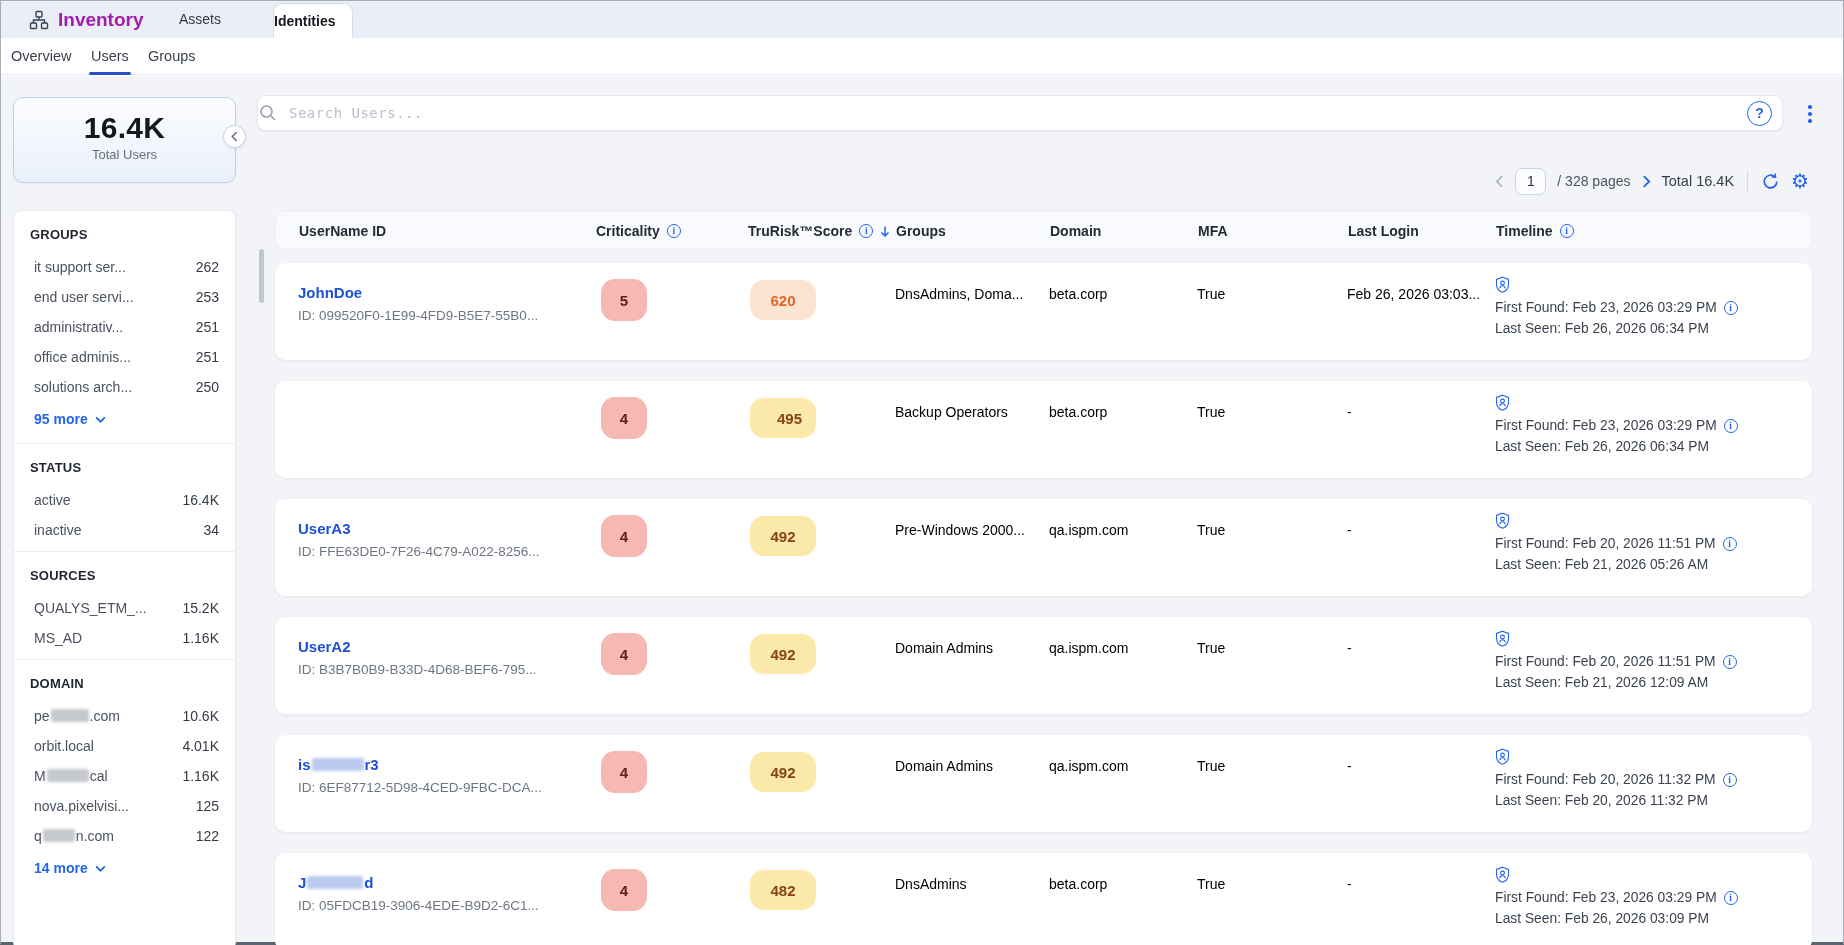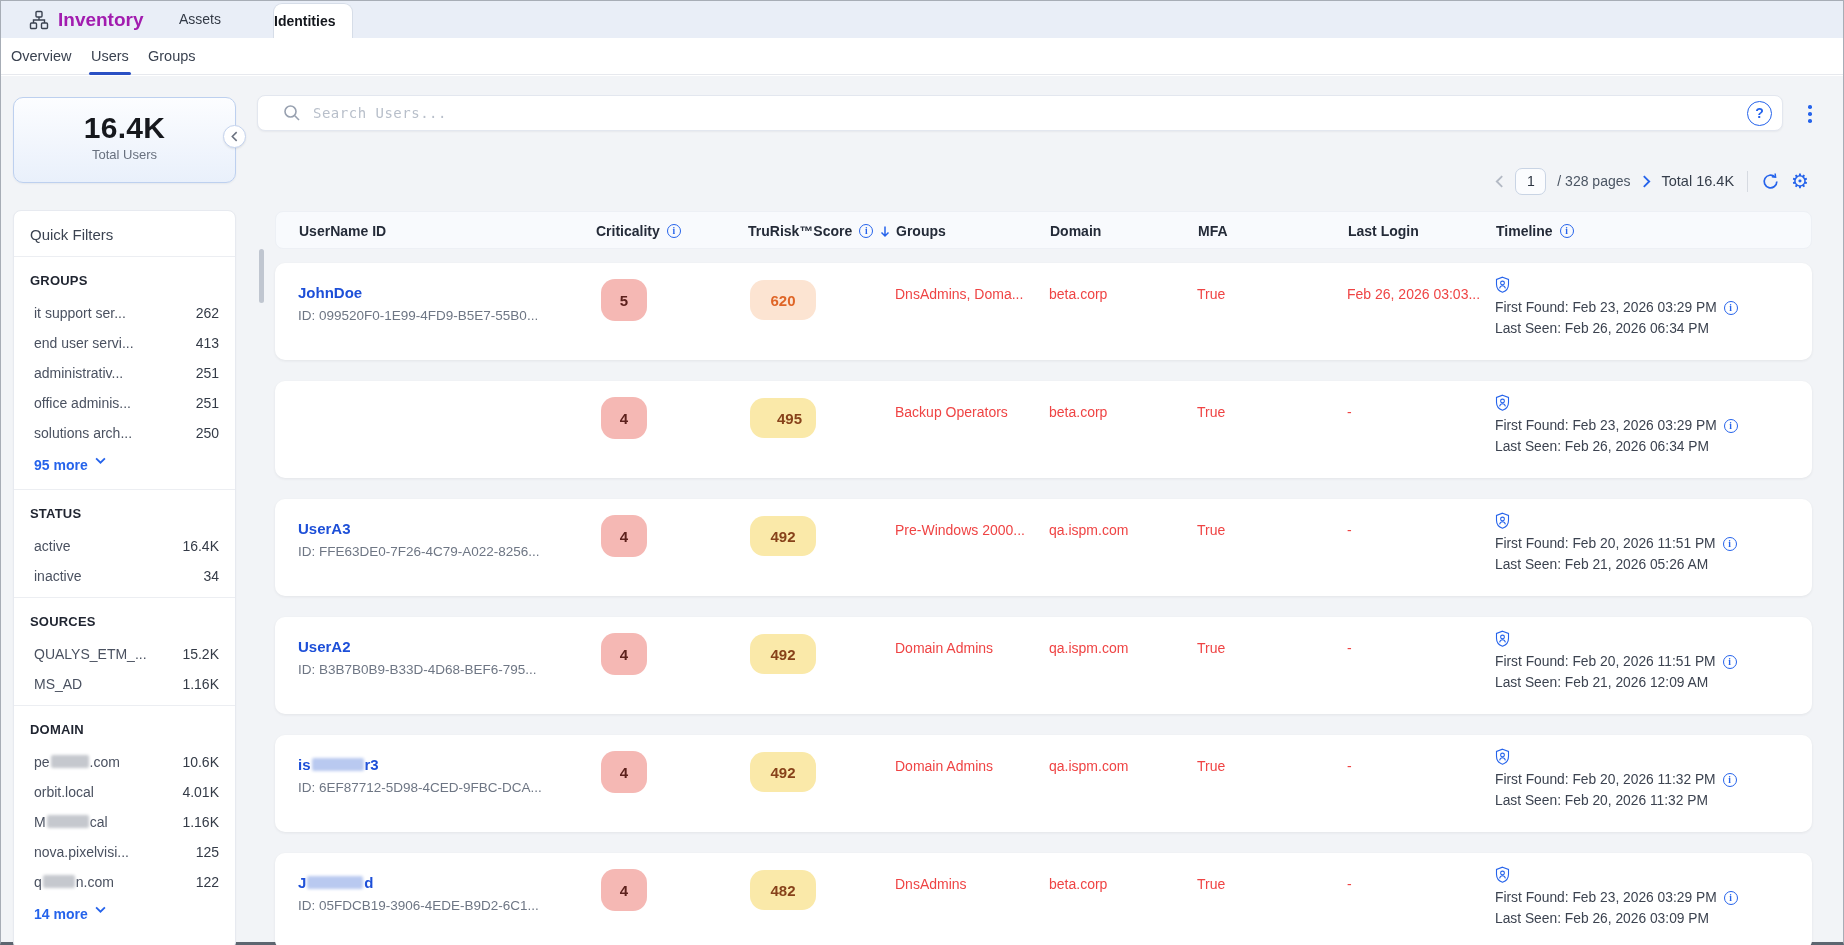--- a/index.html
+++ b/index.html
@@ -52,27 +52,27 @@
     position: absolute; left: 12px; top: 134px; width: 223px; bottom: -8px;
     background: #fff; border: 1px solid #e7eaf0; border-radius: 8px;
     box-shadow: 0 1px 2px rgba(16,24,40,.04); overflow: hidden;
   }
   .qf-title { padding: 15px 16px 13px; font-size: 15px; color: #3b4351; border-bottom: 1px solid #eceef2; }
   .f-sec { padding: 12px 16px 6px; }
   .f-sec + .f-sec { border-top: 1px solid #eceef2; }
   .f-sec h4 { font-size: 13px; font-weight: 700; color: #1f2430; letter-spacing: .2px; margin: 4px 0 10px; }
   .f-item { display: flex; justify-content: space-between; align-items: center; padding: 7px 0 7px 4px; font-size: 14px; color: #4a5160; cursor: pointer; }
   .f-count { color: #343b47; }
-  .f-more { display: flex; gap: 7px; padding: 9px 0 10px 4px; font-size: 14px; font-weight: 600; color: #2563eb; cursor: pointer; }
+  .f-more { display: flex; align-items: center; gap: 7px; padding: 9px 0 10px 4px; font-size: 14px; font-weight: 600; color: #2563eb; cursor: pointer; }
 
   
   .searchbar {
     position: absolute; left: 256px; top: 19px; width: 1526px; height: 36px;
     background: #fff; border: 1px solid #e3e7ef; border-radius: 8px;
-    display: flex; align-items: center; padding: 0 10px 0 25px; box-shadow: 0 1px 2px rgba(16,24,40,.05);
+    display: flex; align-items: center; padding: 0 10px 0 1px; box-shadow: 0 1px 2px rgba(16,24,40,.05);
   }
   .searchbar input {
     flex: 1; border: none; outline: none; margin-left: 12px; font-size: 14px;
     font-family: "DejaVu Sans Mono", monospace; letter-spacing: .5px; color: #374151; background: transparent;
   }
   .searchbar input::placeholder { color: #b8bfca; }
   .help-btn {
     width: 25px; height: 25px; border-radius: 50%; border: 1.6px solid #2563eb; color: #2563eb;
     font-size: 14px; font-weight: 700; display: flex; align-items: center; justify-content: center;
     background: #fff; cursor: pointer;
@@ -102,21 +102,21 @@
     width: 14px; height: 14px; border: 1.2px solid #2563eb; border-radius: 50%; color: #2563eb;
     font-size: 9.5px; font-weight: 700; display: inline-flex; align-items: center; justify-content: center;
     flex: 0 0 auto; cursor: pointer; font-family: "Liberation Serif", serif;
   }
   .c1 { left: 23px; } .c2 { left: 320px; text-align: center; } .c3 { left: 472px; } .c4 { left: 620px; }
   .c5 { left: 774px; } .c6 { left: 922px; } .c7 { left: 1072px; } .c8 { left: 1220px; }
 
   
   .rows { position: absolute; left: 274px; top: 187px; width: 1537px; display: flex; flex-direction: column; gap: 21px; }
   .row-card { position: relative; height: 97px; background: #fff; border-radius: 10px; box-shadow: 0 1px 3px rgba(23,30,40,.07); }
-  .cell { position: absolute; top: 23px; font-size: 14px; color: #ef4444; white-space: nowrap; }
+  .cell { position: absolute; top: 23px; font-size: 14px; color: #000000; white-space: nowrap; }
   .name-block { position: absolute; left: 23px; top: 21px; }
   .uname { font-size: 15px; font-weight: 700; color: #1d4fd8; text-decoration: none; cursor: pointer; white-space: nowrap; }
   .uid { margin-top: 6px; font-size: 13.5px; color: #6e7684; white-space: nowrap; }
   .badge { position: absolute; display: flex; align-items: center; justify-content: center; font-size: 15px; font-weight: 600; border-radius: 14px; }
   .b-crit { left: 326px; top: 16px; width: 46px; height: 42px; }
   .b-score { left: 475px; top: 17px; width: 66px; height: 40px; }
   .g-cell { left: 620px; max-width: 145px; overflow: hidden; text-overflow: ellipsis; }
   .d-cell { left: 774px; } .m-cell { left: 922px; } .l-cell { left: 1072px; }
   .tl-cell { position: absolute; left: 1220px; top: 13px; }
   .tl-line { display: flex; align-items: center; gap: 7px; font-size: 13.8px; color: #3c4350; margin-top: 6px; white-space: nowrap; }
@@ -161,33 +161,32 @@
       <div class="total-value">16.4K</div>
       <div class="total-label">Total Users</div>
     </div>
     <div class="collapse-btn">
       <svg width="7" height="11" viewBox="0 0 8 12" fill="none" stroke="#6b7280" stroke-width="1.8">
           <path d="M6.5 1L1.5 6l5 5"></path>
         </svg>
     </div>
 
     <div class="filters-panel">
-      <div class="qf-title">Quick Filters</div>
       <div>
   <div class="f-sec">
     <h4>GROUPS</h4>
     <div>
   <div class="f-item">
     <span><span>it support ser...</span></span>
     <span class="f-count">262</span>
   </div>
 
   <div class="f-item">
     <span><span>end user servi...</span></span>
-    <span class="f-count">413</span>
+    <span class="f-count">253</span>
   </div>
 
   <div class="f-item">
     <span><span>administrativ...</span></span>
     <span class="f-count">251</span>
   </div>
 
   <div class="f-item">
     <span><span>office adminis...</span></span>
     <span class="f-count">251</span>

